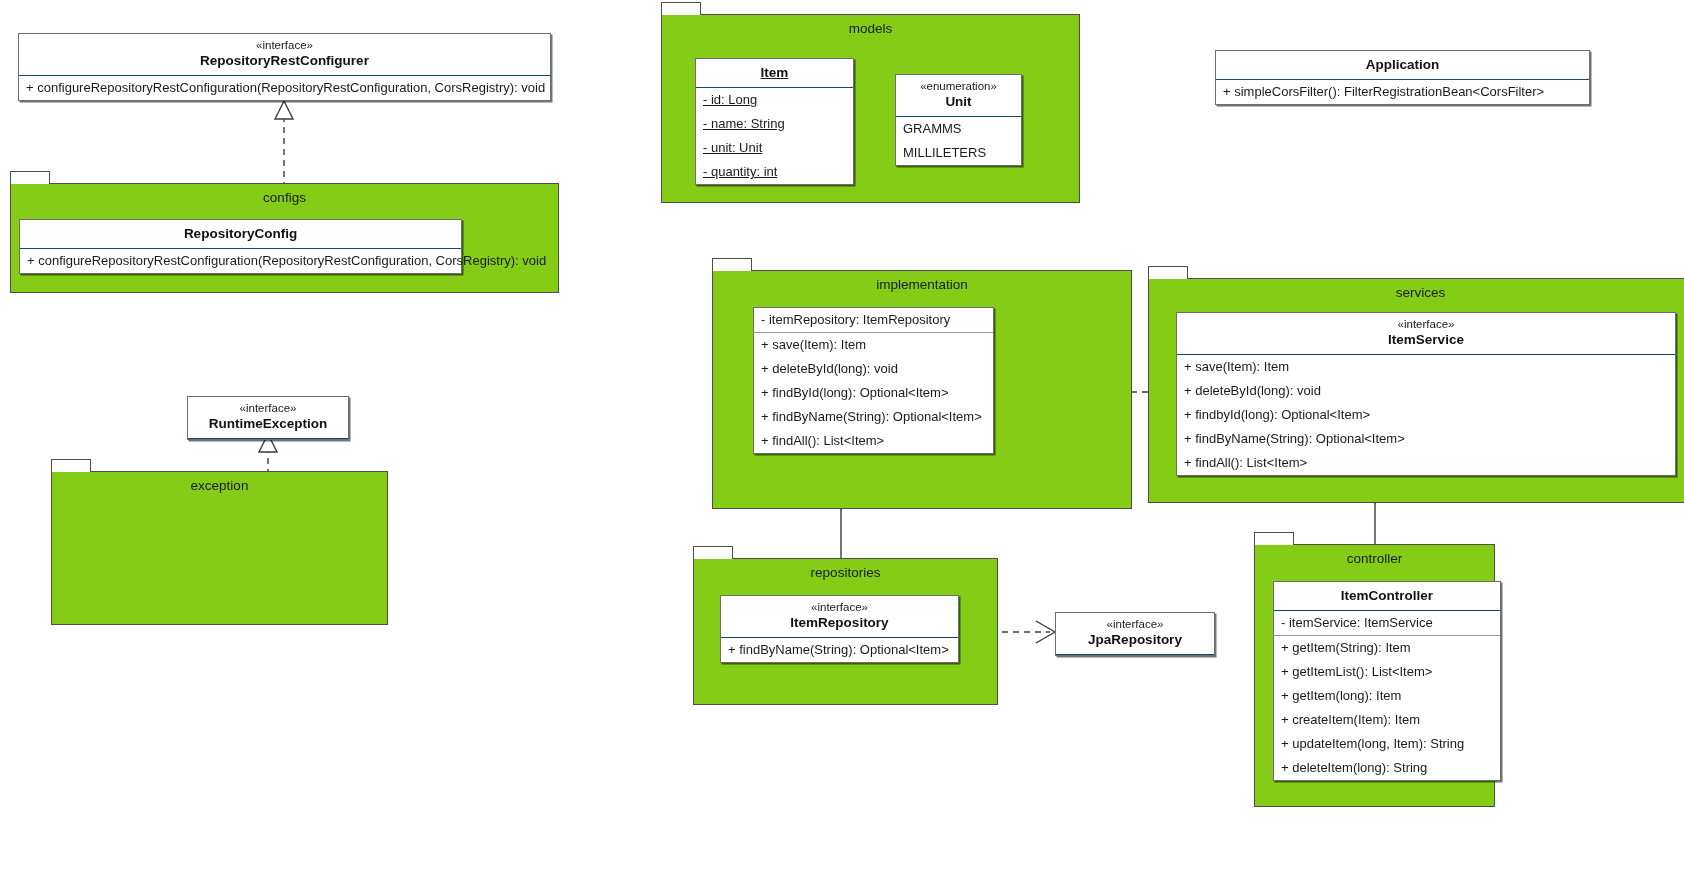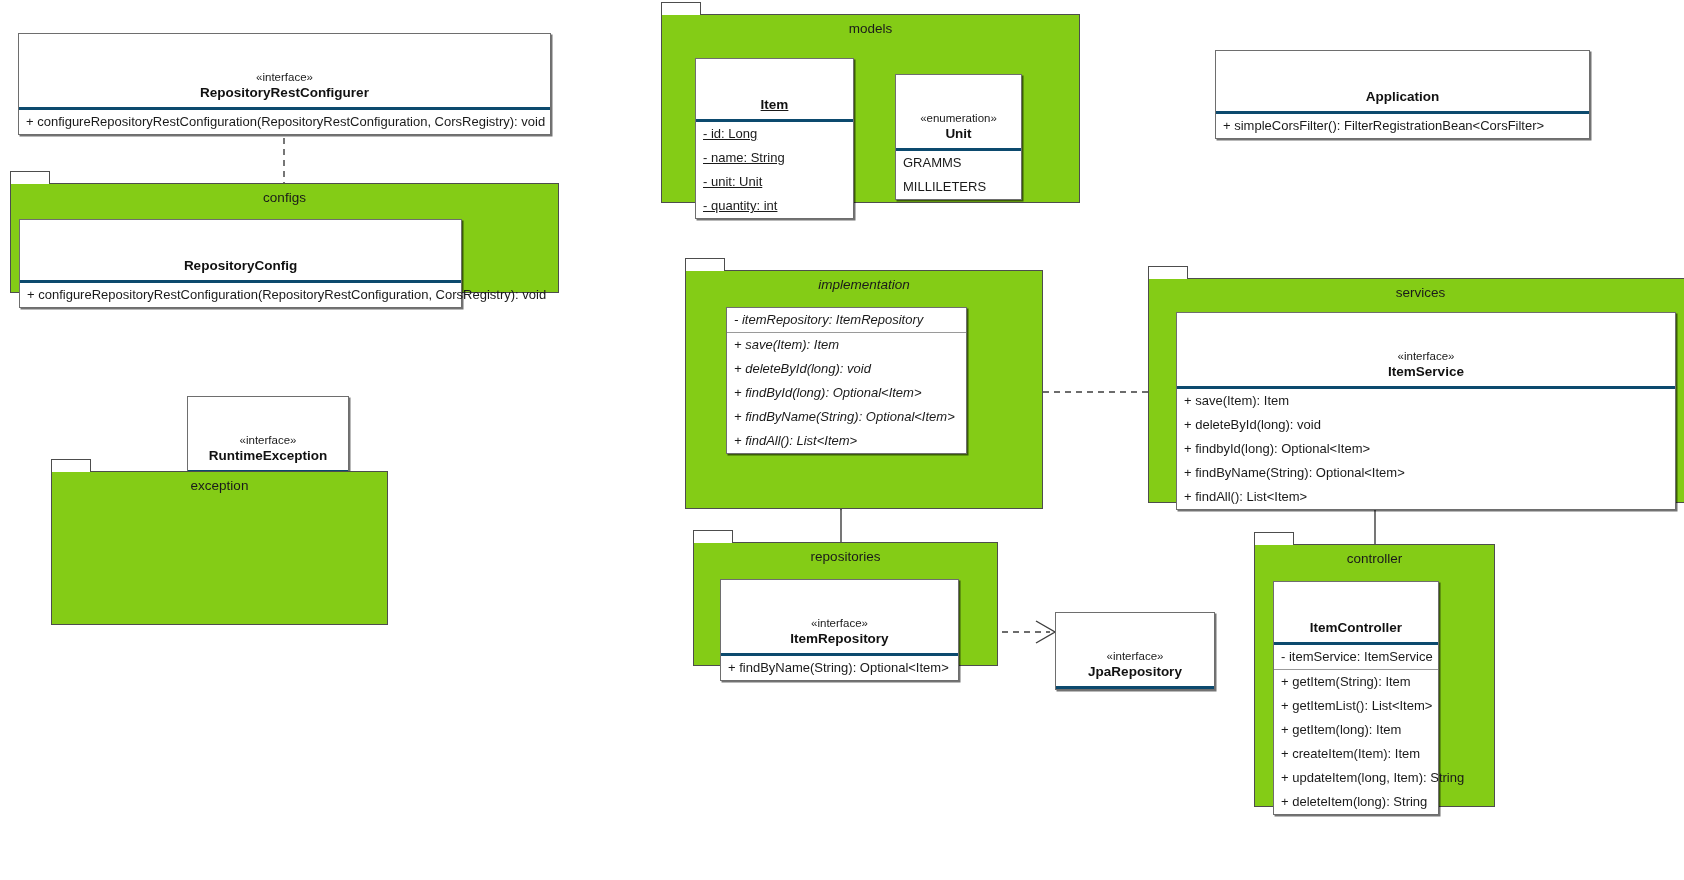--- a/index.html
+++ b/index.html
@@ -50,25 +50,24 @@
 
   
   .cls {
     position: absolute;
     background: #ffffff;
     border: 1px solid #6e6e6e;
     box-sizing: border-box;
     box-shadow: 1.5px 1.5px 0 0 rgba(0,0,0,0.55);
   }
   .cls-head {
-    border-bottom: 3px solid #0c4a6e;
+    border-bottom: 1px solid #0c4a6e;
     text-align: center;
     padding: 5px 6px 6px 6px;
     box-sizing: border-box;
-    margin-top: 32px;
   }
   .cls-head.tall { padding-top: 4px; }
   .stereo {
     font-size: 11.5px;
     line-height: 14px;
     color: #1a1a1a;
   }
   .cls-name {
     font-size: 13.5px;
     font-weight: bold;
@@ -195,21 +194,21 @@
       <div class="stereo">«interface»</div>
       <div class="cls-name">RuntimeException</div>
     </div>
   </div>
 
   <div class="pkg" style="left:51px; top:471px; width:337px; height:154px;">
     <div class="pkg-tab"></div>
     <div class="pkg-title">exception</div>
   </div>
 
-  <div class="pkg" style="left:685px; top:270px; width:358px; height:239px;font-style:italic;">
+  <div class="pkg" style="left:712px; top:270px; width:420px; height:239px;">
     <div class="pkg-tab"></div>
     <div class="pkg-title">implementation</div>
     <div class="cls" style="left:40px; top:36px; width:241px;">
       <div class="sec">
         <div class="row">- itemRepository: ItemRepository</div>
       </div>
       <div class="sec">
         <div class="row">+ save(Item): Item</div>
         <div class="row">+ deleteById(long): void</div>
         <div class="row">+ findById(long): Optional&lt;Item&gt;</div>
@@ -230,21 +229,21 @@
       <div class="sec">
         <div class="row">+ save(Item): Item</div>
         <div class="row">+ deleteById(long): void</div>
         <div class="row">+ findbyId(long): Optional&lt;Item&gt;</div>
         <div class="row">+ findByName(String): Optional&lt;Item&gt;</div>
         <div class="row">+ findAll(): List&lt;Item&gt;</div>
       </div>
     </div>
   </div>
 
-  <div class="pkg" style="left:693px; top:542px; width:305px; height:124px;">
+  <div class="pkg" style="left:693px; top:558px; width:305px; height:147px;">
     <div class="pkg-tab"></div>
     <div class="pkg-title">repositories</div>
     <div class="cls" style="left:26px; top:36px; width:239px;">
       <div class="cls-head tall">
         <div class="stereo">«interface»</div>
         <div class="cls-name">ItemRepository</div>
       </div>
       <div class="sec">
         <div class="row">+ findByName(String): Optional&lt;Item&gt;</div>
       </div>
@@ -254,21 +253,21 @@
   <div class="cls" style="left:1055px; top:612px; width:160px;">
     <div class="cls-head tall">
       <div class="stereo">«interface»</div>
       <div class="cls-name">JpaRepository</div>
     </div>
   </div>
 
   <div class="pkg" style="left:1254px; top:544px; width:241px; height:263px;">
     <div class="pkg-tab"></div>
     <div class="pkg-title">controller</div>
-    <div class="cls" style="left:18px; top:36px; width:166px;">
+    <div class="cls" style="left:18px; top:36px; width:228px;">
       <div class="cls-head">
         <div class="cls-name">ItemController</div>
       </div>
       <div class="sec">
         <div class="row">- itemService: ItemService</div>
       </div>
       <div class="sec">
         <div class="row">+ getItem(String): Item</div>
         <div class="row">+ getItemList(): List&lt;Item&gt;</div>
         <div class="row">+ getItem(long): Item</div>

